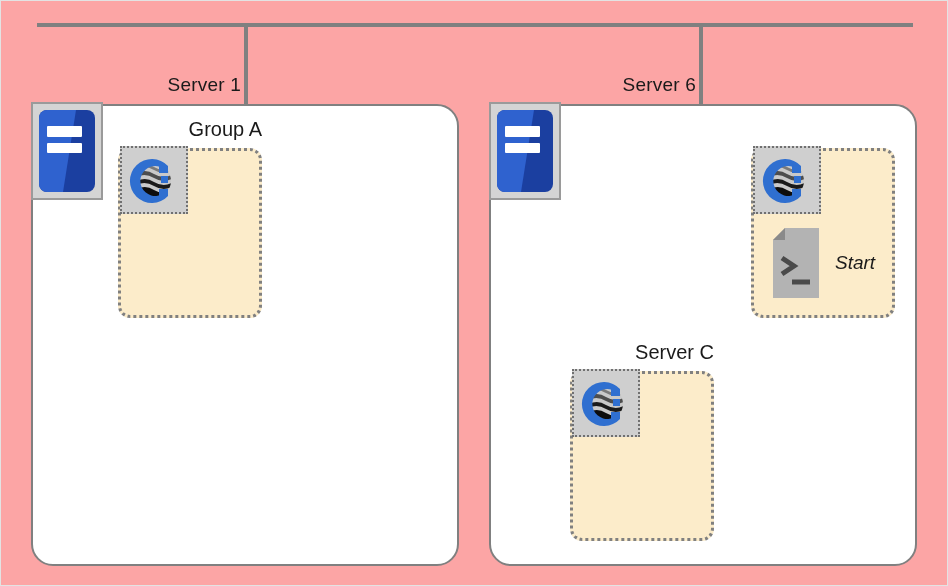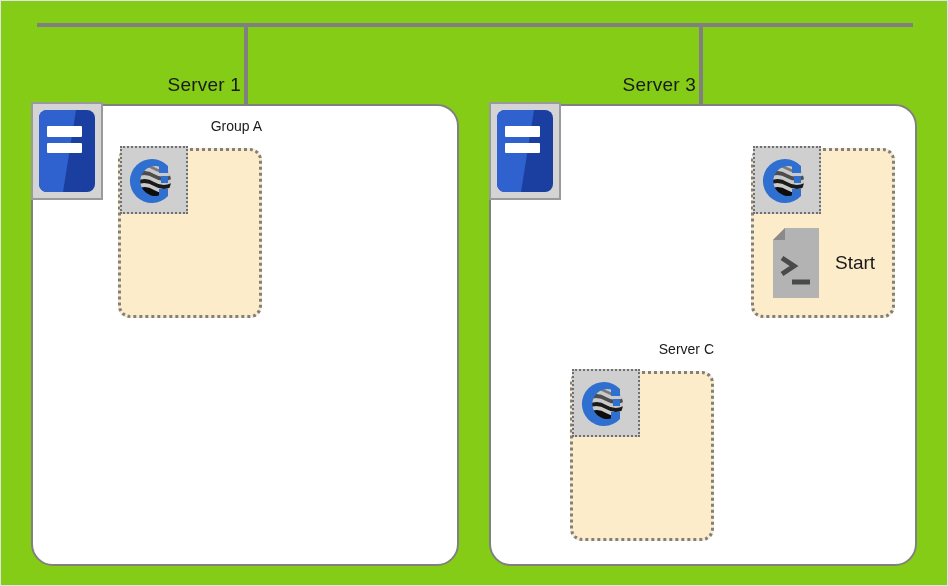--- a/index.html
+++ b/index.html
@@ -8,21 +8,21 @@
     padding: 0;
     background: #ffffff;
   }
   body {
     font-family: "Liberation Sans", sans-serif;
   }
   #canvas {
     position: relative;
     width: 948px;
     height: 586px;
-    background: #84cc16;
+    background: #fca5a5;
     border: 1px solid #e3e3e3;
     box-sizing: border-box;
     overflow: hidden;
   }
 
   
   .bus-line {
     position: absolute;
     background: #808080;
   }
@@ -86,21 +86,21 @@
   
   .group-box {
     position: absolute;
     background: #fcecca;
     border: 3px dotted #808080;
     border-radius: 12px;
     box-sizing: border-box;
   }
   .group-label {
     position: absolute;
-    font-size: 14px;
+    font-size: 20px;
     color: #1a1a1a;
     white-space: nowrap;
     text-align: right;
   }
 
   
   .instance-icon {
     position: absolute;
     width: 68px;
     height: 68px;
@@ -163,21 +163,21 @@
         <path d="M13 42 q10 -6 19 0 q10 6 19 0 l0 9 l-38 0 Z" fill="#0d0d0d"></path>
         <path d="M13 19 q10 -6 19 0 q10 6 19 0 l0 3 q-9 6 -19 0 q-10 -6 -19 0 Z" fill="#7a7a7a"></path>
       </g>
       <path d="M46 18 A22 22 0 1 0 46 48 L46 41 A15 15 0 1 1 46 25 Z" fill="#2f6fd0"></path>
       <rect x="37" y="18" width="9" height="7" fill="#2f6fd0"></rect>
       <rect x="37" y="41" width="9" height="7" fill="#2f6fd0"></rect>
       <rect x="39" y="28" width="7" height="7" fill="#2f6fd0"></rect>
     </svg>
   </div>
 
-  <div class="server-label" style="left:560px; top:73px; width:135px;">Server 3</div>
+  <div class="server-label" style="left:560px; top:73px; width:135px;">Server 6</div>
 
   <div class="server-box" style="left:488px; top:103px; width:428px; height:462px;"></div>
 
   <div class="server-icon" style="left:488px; top:101px;">
     <div class="server-icon-inner">
       <div class="server-bar b1"></div>
       <div class="server-bar b2"></div>
     </div>
   </div>
 
@@ -198,21 +198,21 @@
         <path d="M13 42 q10 -6 19 0 q10 6 19 0 l0 9 l-38 0 Z" fill="#0d0d0d"></path>
         <path d="M13 19 q10 -6 19 0 q10 6 19 0 l0 3 q-9 6 -19 0 q-10 -6 -19 0 Z" fill="#7a7a7a"></path>
       </g>
       <path d="M46 18 A22 22 0 1 0 46 48 L46 41 A15 15 0 1 1 46 25 Z" fill="#2f6fd0"></path>
       <rect x="37" y="18" width="9" height="7" fill="#2f6fd0"></rect>
       <rect x="37" y="41" width="9" height="7" fill="#2f6fd0"></rect>
       <rect x="39" y="28" width="7" height="7" fill="#2f6fd0"></rect>
     </svg>
   </div>
 
-  <div class="script-node" style="left:772px; top:227px;">
+  <div class="script-node" style="left:772px; top:227px;font-style:italic;">
     <div class="script-icon">
       <svg viewBox="0 0 46 70">
         <path d="M12 0 L46 0 L46 70 L0 70 L0 12 Z" fill="#b3b3b3"></path>
         <path d="M12 0 L12 12 L0 12 Z" fill="#8a8a8a"></path>
         <path d="M9 30 L21 38 L9 46" fill="none" stroke="#4a4a4a" stroke-width="5" stroke-linecap="butt" stroke-linejoin="miter"></path>
         <line x1="19" y1="54" x2="37" y2="54" stroke="#4a4a4a" stroke-width="5"></line>
       </svg>
     </div>
     <div class="script-label">Start</div>
   </div>

